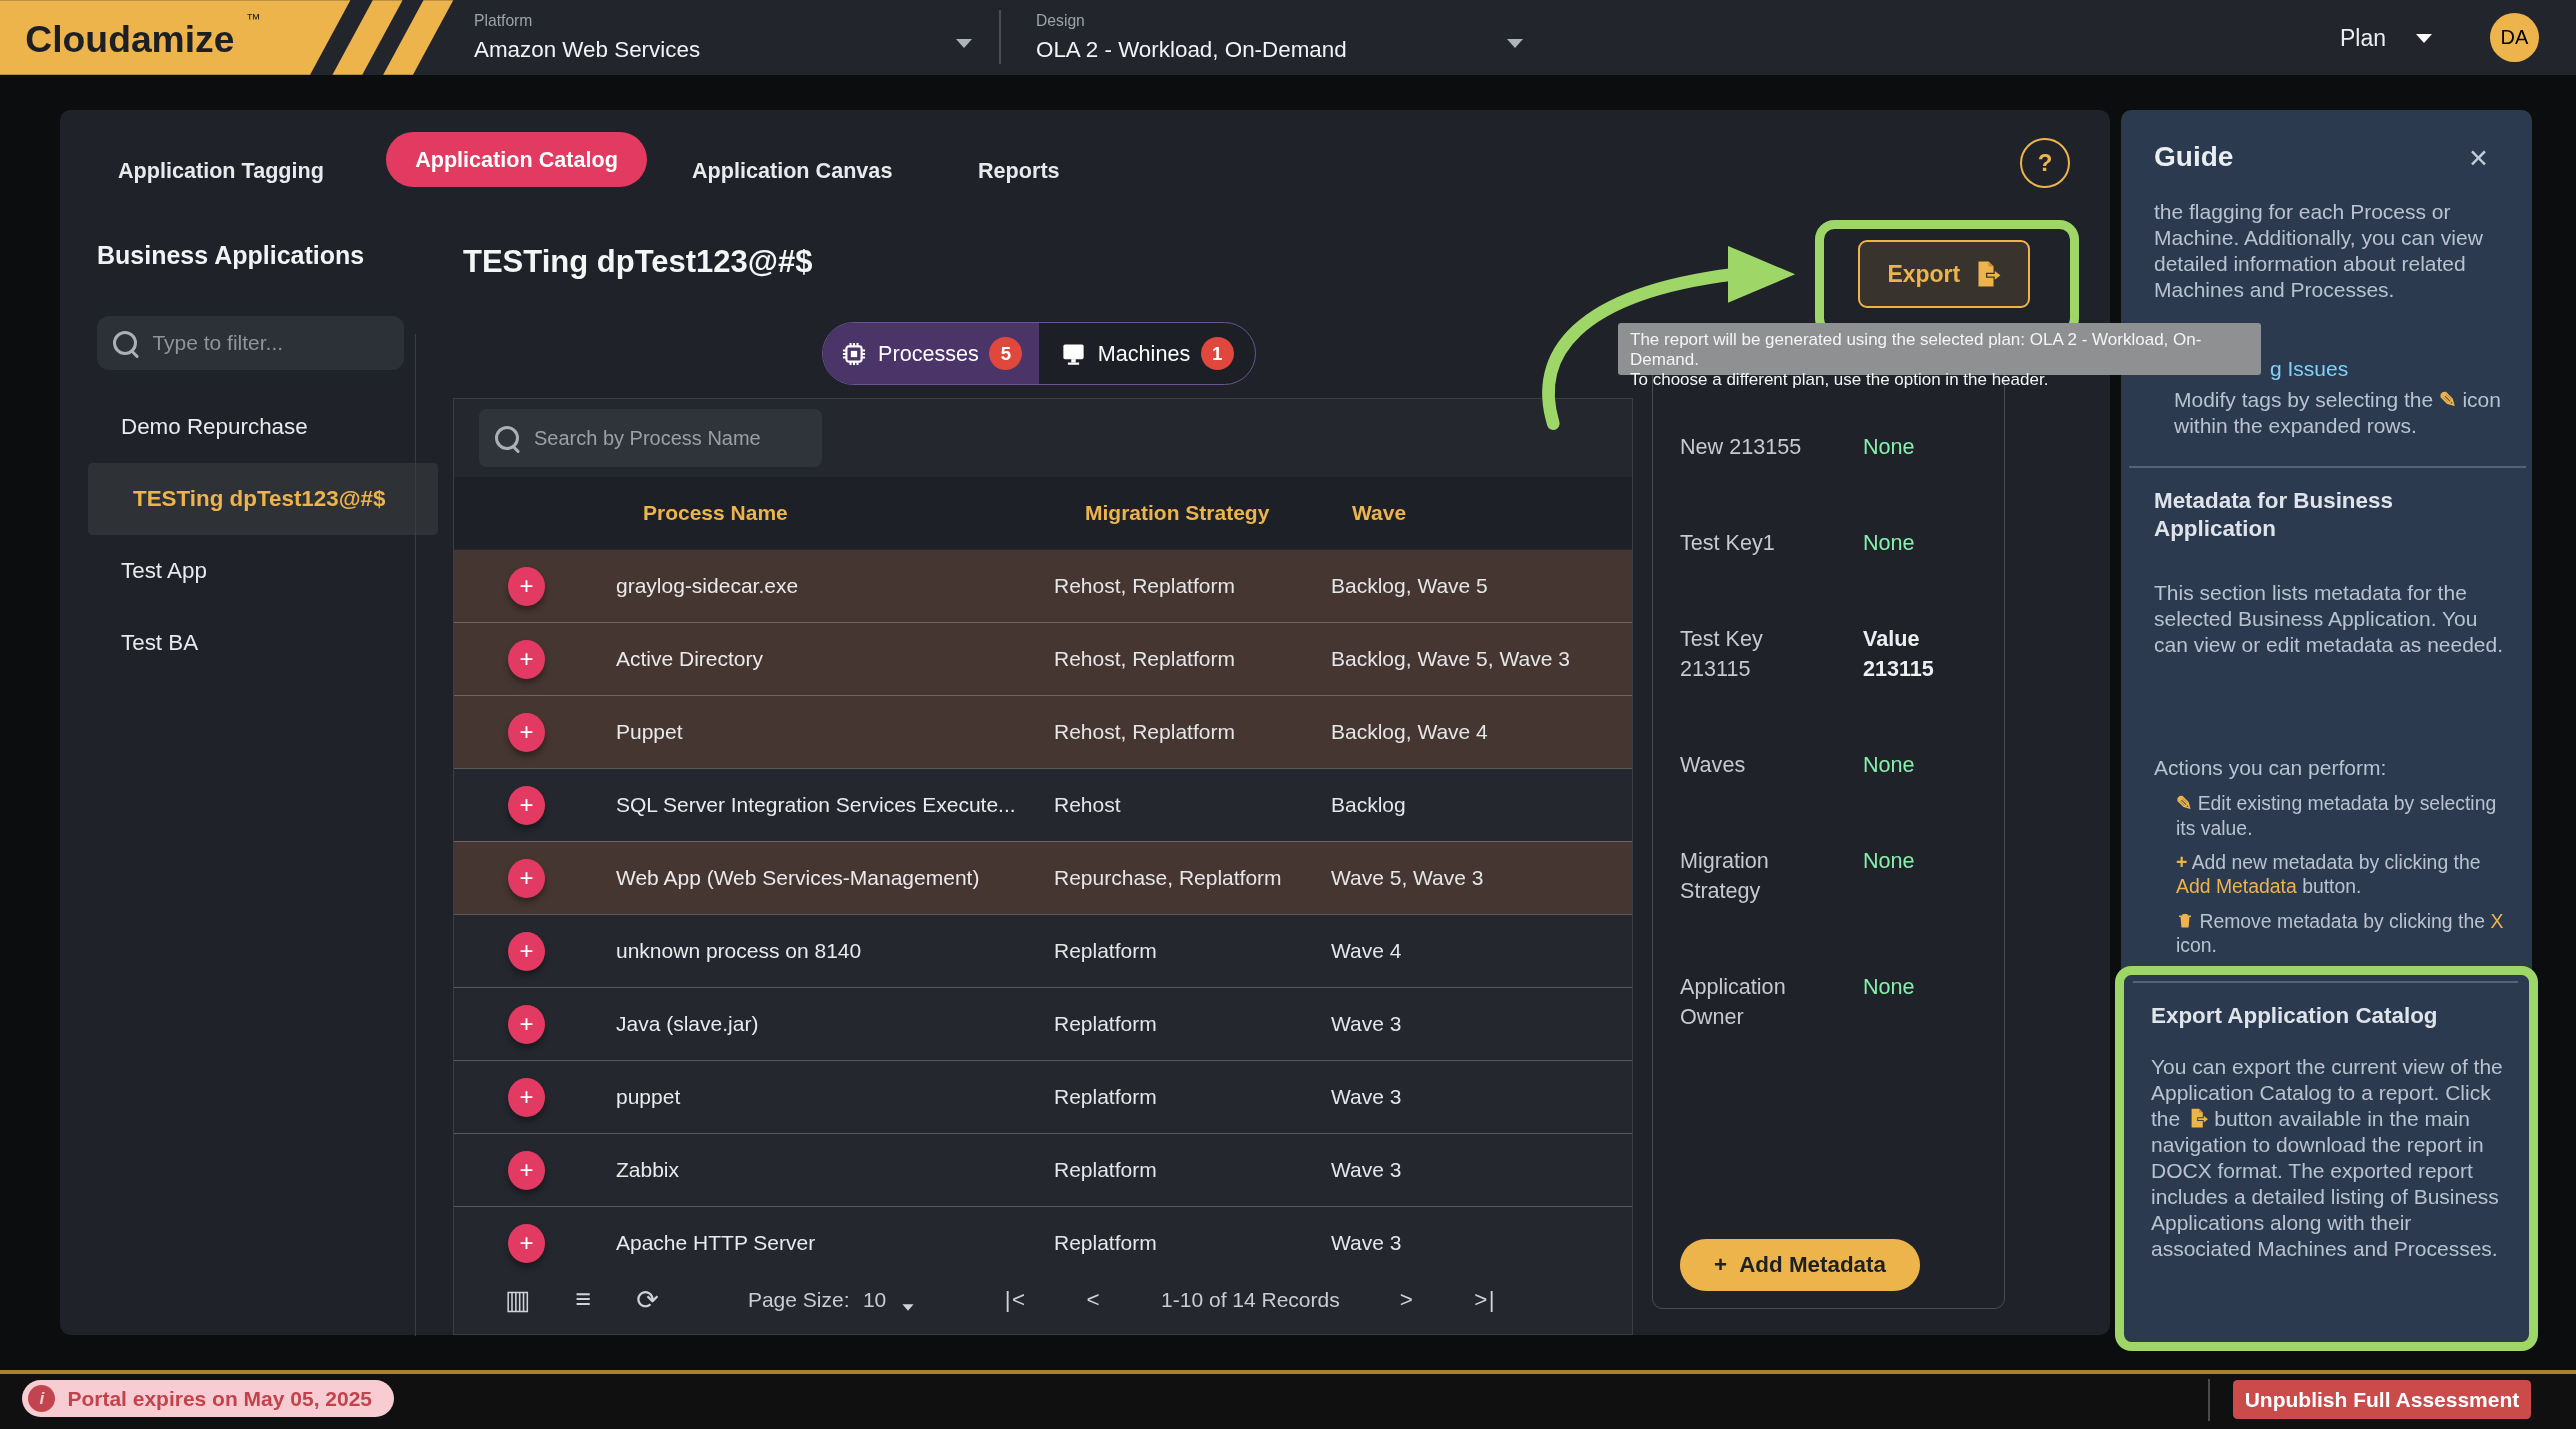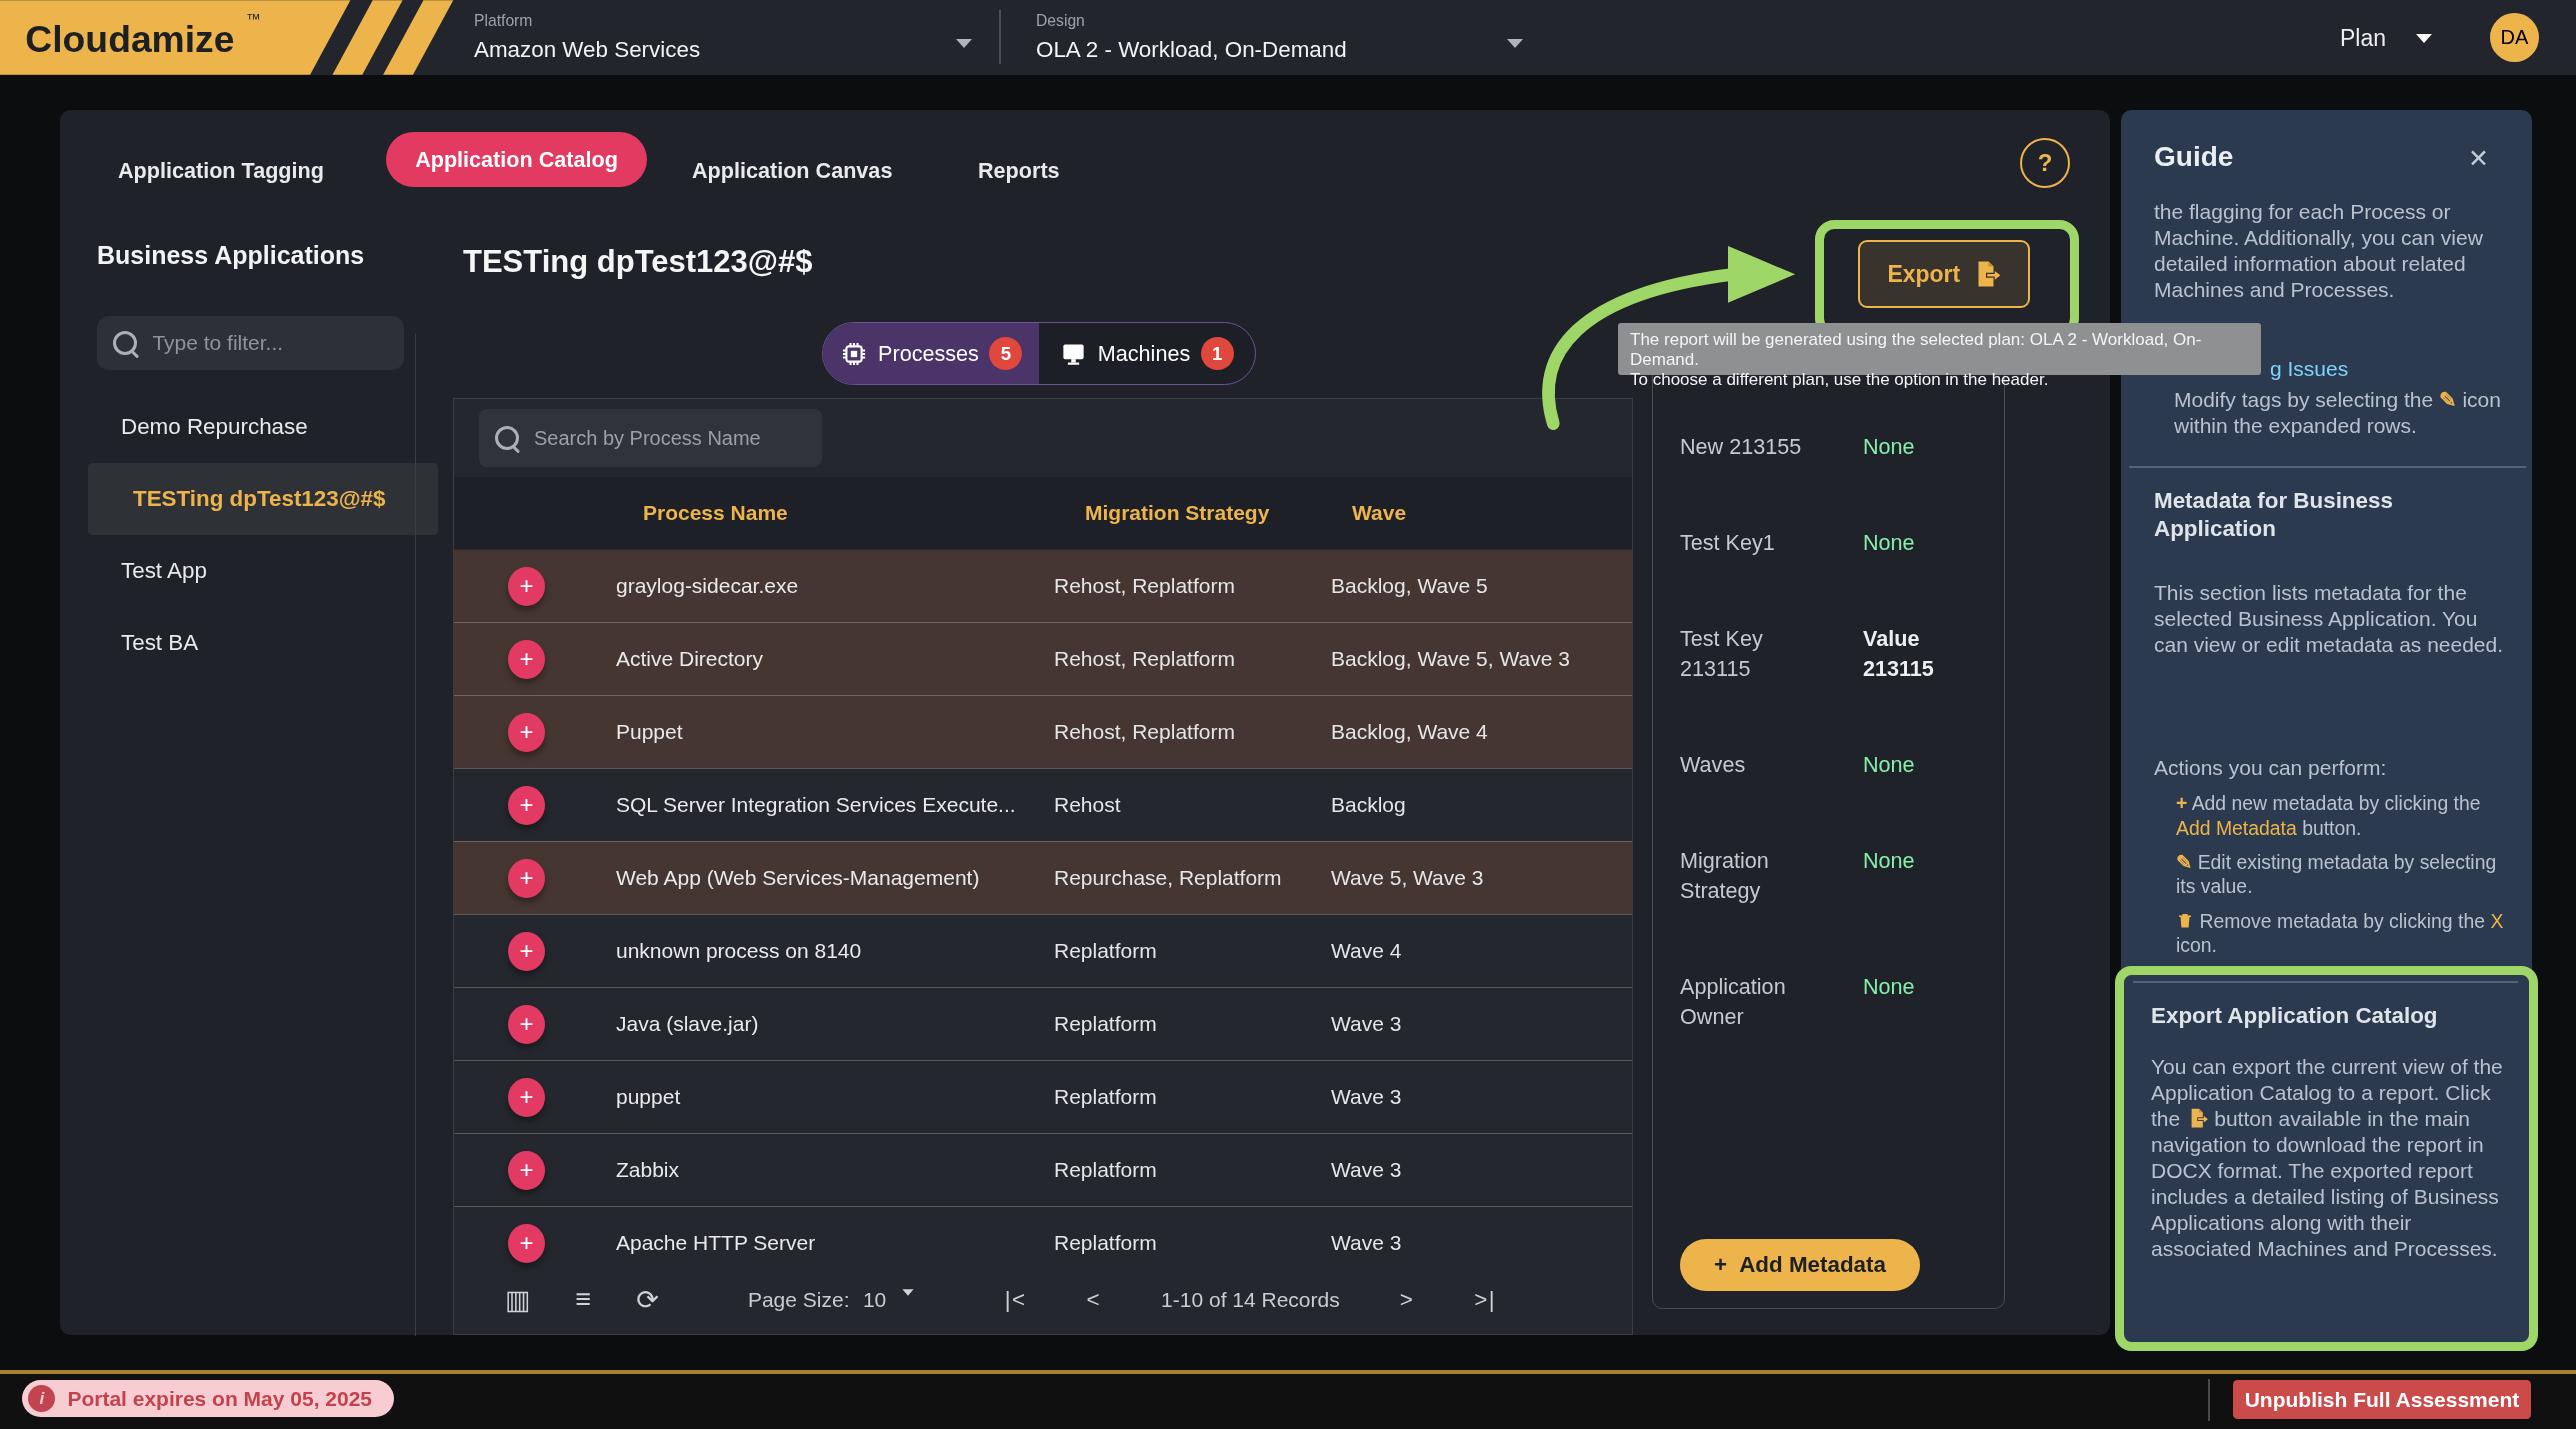--- a/index.html
+++ b/index.html
@@ -59,21 +59,21 @@
   #t-body{left:0;top:151px;width:1178px;}
   .t-row{height:72px;display:grid;grid-template-columns:162px 438px 277px auto;align-items:center;font-size:21px;color:#e9eaec;background:#24272d;}
   .t-row.flag{background:#463631;}
   .t-row + .t-row{border-top:1.5px solid rgba(216,206,196,0.30);}
   .row-plus{margin-left:54px;width:37px;height:39px;border-radius:50%;background:#e23a63;color:#fff;font-size:24px;display:flex;align-items:center;justify-content:center;box-shadow:0 4.5px 6px rgba(0,0,0,0.35);}
   .c-name{padding-left:0;}
   .c-strat,.c-wave{color:#e4e6e8;}
 
   #t-footer{left:0;top:866px;width:1178px;height:70px;display:flex;align-items:center;color:#c9cdd2;font-size:21px;}
   #footer-icons{display:flex;gap:45px;margin-left:51px;font-size:27px;color:#cfd3d8;}
-  #pagesize{margin-left:89px;display:flex;align-items:flex-start;gap:13.4px;}
+  #pagesize{margin-left:89px;display:flex;align-items:flex-end;gap:13.4px;}
   #pagesize .caret{transform:scale(0.7);border-top-color:#cfd3d8;}
   #pager{display:flex;align-items:center;gap:60px;margin-left:89px;letter-spacing:1.5px;}
   .pg-btn{font-size:22.4px;color:#cfd3d8;}
 
   
   #meta{left:1592px;top:240px;width:353px;height:959px;border:0.7px solid #4a4e55;border-radius:10.4px;box-sizing:border-box;padding-left:16px;}
   #meta-rows{position:absolute;left:27px;top:81px;width:313px;}
   .m-row{position:relative;margin-bottom:66px;}
   .m-key{width:149px;font-size:21.6px;color:#c6cad0;line-height:30px;}
   .m-val{position:absolute;left:183px;top:0;width:127px;font-size:21.6px;color:#86efac;line-height:30px;}
@@ -364,22 +364,22 @@
   <div class="abs" id="guide-title">Guide</div>
   <div class="abs" id="guide-close">✕</div>
   <div class="abs g-text" id="g-intro">the flagging for each Process or Machine. Additionally, you can view detailed information about related Machines and Processes.</div>
   <div class="abs" id="g-issues-frag">g Issues</div>
   <div class="abs g-text" id="g-modify"><span>Modify tags by selecting the </span><span class="ico-inline">✎</span><span> icon within the expanded rows.</span></div>
   <div class="abs" id="g-div1"></div>
   <div class="abs g-head" id="g-head2">Metadata for Business Application</div>
   <div class="abs g-text" id="g-body2">This section lists metadata for the selected Business Application. You can view or edit metadata as needed.</div>
   <div class="abs g-text" id="g-actions-intro">Actions you can perform:</div>
   <div class="abs" id="g-actions">
+      <div class="g-bullet"><span class="ico-inline">✎</span><span> Edit existing metadata by selecting its value.</span></div>
       <div class="g-bullet"><span class="ico-inline">+</span><span> Add new metadata by clicking the </span><span class="accent">Add Metadata</span><span> button.</span></div>
-      <div class="g-bullet"><span class="ico-inline">✎</span><span> Edit existing metadata by selecting its value.</span></div>
       <div class="g-bullet"><svg width="18" height="19.4" viewBox="0 0 24 24" style="vertical-align:-3px">
           <path fill="#eeb44c" d="M6 7h12l-1.2 14H7.2L6 7zm3-4h6l1 2h4v2H4V5h4l1-2z"></path>
         </svg><span> Remove metadata by clicking the </span><span class="accent">X</span><span> icon.</span></div>
     </div>
 </div>
 
 <div class="abs" id="g-export-box">
   <div class="abs" id="g-div2"></div>
   <div class="abs g-head" id="g-export-head">Export Application Catalog</div>
   <div class="abs g-text" id="g-export-body">

